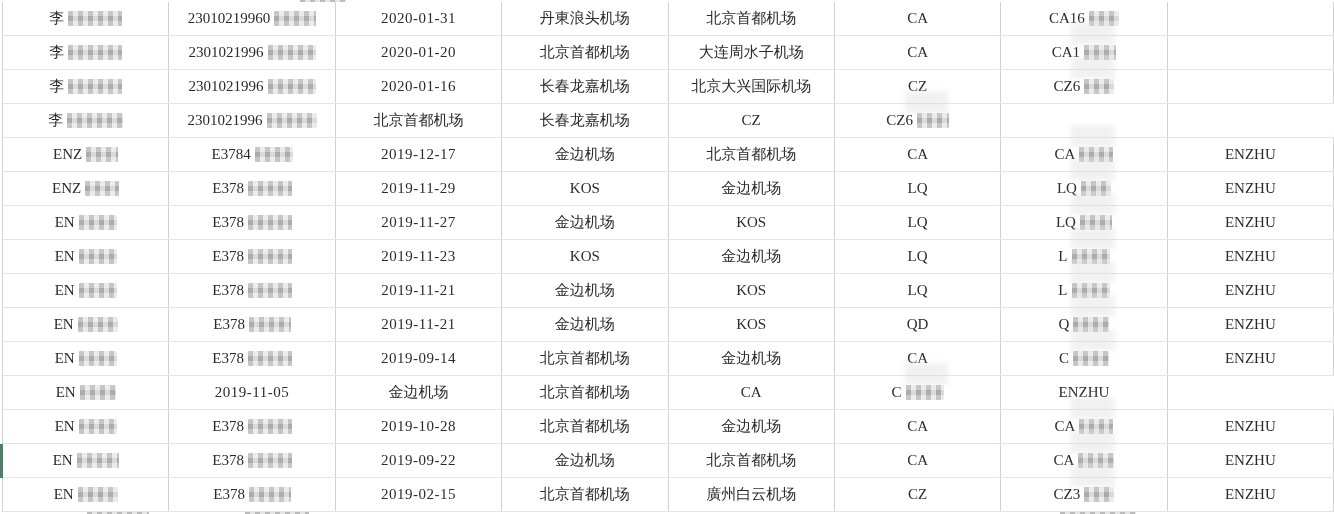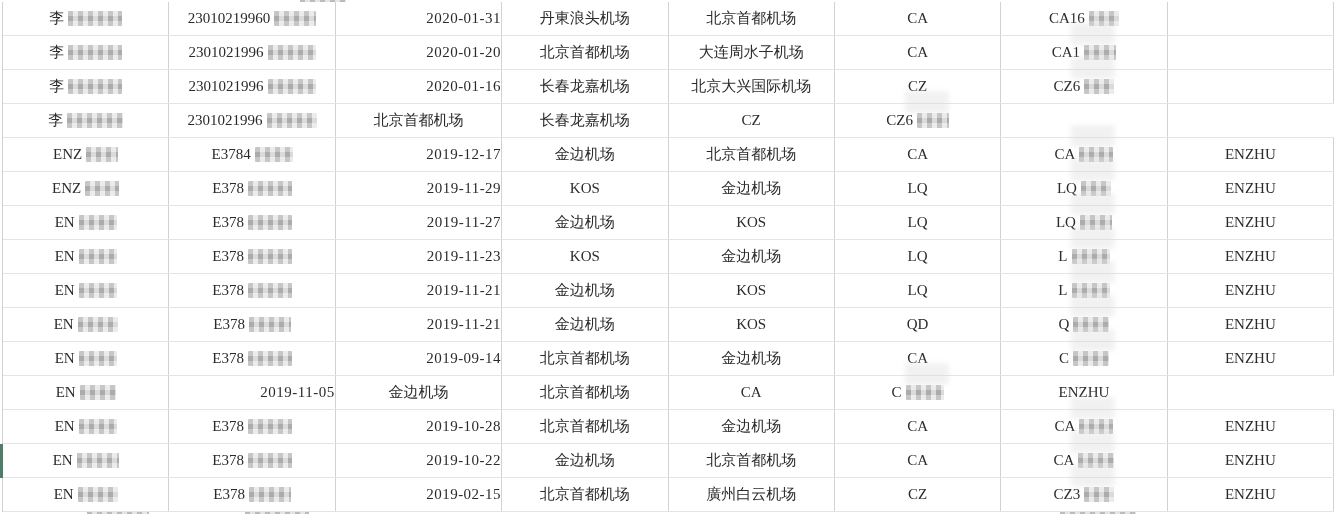--- a/index.html
+++ b/index.html
@@ -16,21 +16,21 @@
     display:grid;grid-template-columns:repeat(8,1fr);
     height:34px;box-sizing:border-box;
     border-bottom:1px solid #e3e4e6;
     background:#ffffff;
   }
   .cell{
     display:flex;align-items:center;justify-content:center;
     border-right:1px solid #cfd2d6;box-sizing:border-box;
     font-size:15px;white-space:nowrap;position:relative;
   }
-  .cell.date{letter-spacing:0.5px;justify-content:flex-end;}
+  .cell.date{letter-spacing:0.5px;}
   .mask{
     display:inline-block;height:15px;margin-left:4px;border-radius:1px;
     background-color:#d9d9d9;
     background-image:
       repeating-linear-gradient(90deg, rgba(110,110,110,0.30) 0 5px, rgba(235,235,235,0.55) 5px 10px),
       repeating-linear-gradient(0deg, rgba(255,255,255,0.50) 0 5px, rgba(150,150,150,0.28) 5px 10px);
     filter:blur(0.6px);
   }
   .smudge{
     position:absolute;left:50%;top:-13px;width:44px;height:22px;
@@ -442,21 +442,21 @@
       <div class="row">
         <div class="cell">
           <span>EN</span>
           <span class="mask" style="width: 42px;"></span>
         </div>
         <div class="cell">
           <span>E378</span>
           <span class="mask" style="width: 44px;"></span>
         </div>
         <div class="cell date">
-          <span>2019-10-22</span>
+          <span>2019-09-22</span>
         </div>
         <div class="cell">
           <span>金边机场</span>
         </div>
         <div class="cell">
           <span>北京首都机场</span>
         </div>
         <div class="cell">
           <span>CA</span>
         </div>

